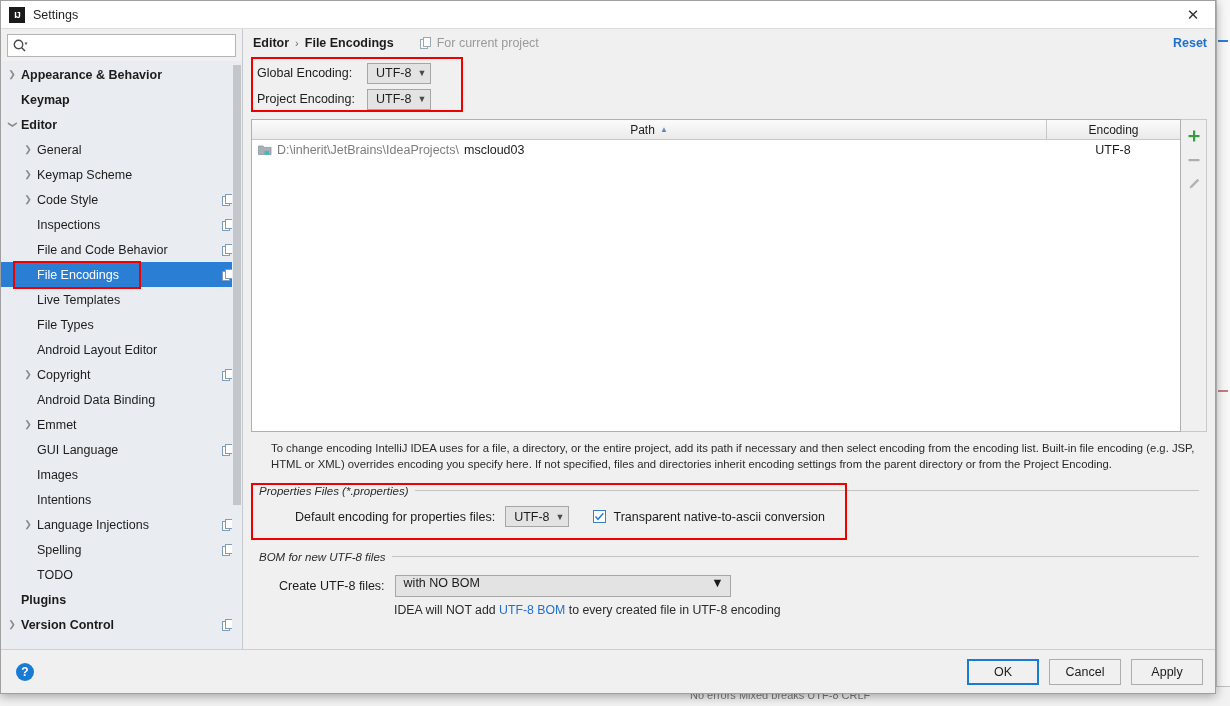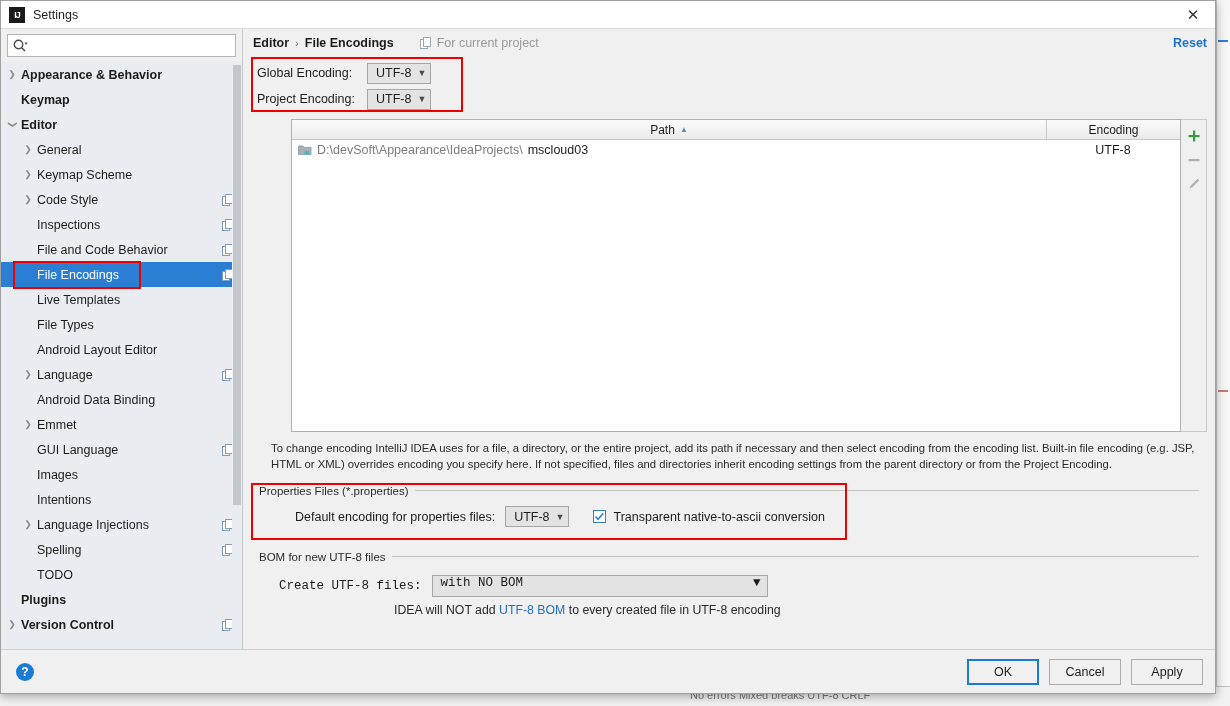--- a/index.html
+++ b/index.html
@@ -156,21 +156,21 @@
   .enc-label { width: 110px; font-size: 12.5px; color: #1c1c1c; }
   .combo {
     height: 21px; background: #e3e3e3; border: 1px solid #a6a6a6;
     display: inline-flex; align-items: center; padding: 0 4px 0 8px;
     font-size: 12.5px; color: #1c1c1c; cursor: pointer; gap: 6px;
     min-width: 62px; justify-content: space-between;
   }
   .combo .arrow { font-size: 9px; color: #4a4a4a; }
 
   
-  #table-area { display: flex; flex: 0 0 313px; margin-top: 4px; margin-left: 40px; }
+  #table-area { display: flex; flex: 0 0 313px; margin-top: 4px; }
   #table {
     flex: 1; background: #fff; border: 1px solid #b0b0b0;
     display: flex; flex-direction: column; min-width: 0; position: relative;
   }
   #table-header {
     height: 20px; display: flex; flex: 0 0 20px;
     background: linear-gradient(#fbfbfb, #eaeaea);
     border-bottom: 1px solid #c8c8c8; font-size: 12px;
   }
   .th {
@@ -209,39 +209,39 @@
   
   #props-block { position: relative; margin-top: 10px; flex: 0 0 58px; }
   #props-redbox {
     position: absolute; left: 0; top: 0; width: 596px; height: 57px;
     border: 2px solid #ee0000; pointer-events: none;
   }
   .group-title-row {
     display: flex; align-items: center; gap: 6px; padding: 0 8px;
     height: 16px;
   }
-  .group-title { font-size: 11.5px; color: #2b2b2b; white-space: nowrap; }
+  .group-title { font-size: 11.5px; color: #2b2b2b; white-space: nowrap; font-style: italic; }
   .group-rule { flex: 1; height: 1px; background: #c4c4c4; }
   .props-controls {
     display: flex; align-items: center; gap: 10px;
     padding-left: 28px; height: 36px; margin-left: 16px;
   }
   .props-label { font-size: 12.5px; color: #1c1c1c; }
   .chk-wrap { display: flex; align-items: center; gap: 7px; margin-left: 14px; }
   .chk {
     width: 13px; height: 13px; background: #fff; border: 1px solid #3a7fc4;
     display: flex; align-items: center; justify-content: center;
   }
   .chk svg { display: block; }
 
   
   #bom-block { margin-top: 8px; flex: 0 0 auto; }
   .bom-controls {
     display: flex; align-items: center; gap: 10px;
-    padding-left: 28px; height: 30px; margin-top: 6px; font-family: Liberation Mono, monospace;
+    padding-left: 28px; height: 30px; margin-top: 6px;
   }
   #bom-combo {
     width: 336px; height: 22px; background: #e3e3e3; border: 1px solid #a6a6a6;
     display: flex; padding: 0 6px 0 8px;
     font-size: 12.5px; justify-content: space-between; cursor: pointer;
   }
   #bom-note {
     padding-left: 143px; font-size: 12.3px; color: #2a2a2a; margin-top: 2px;
   }
   #bom-note .blue { color: #1f6fd0; }
@@ -364,21 +364,21 @@
             <div class="tree-item depth1">
               <span class="twisty"></span>
               <span class="label">File Types</span>
             </div>
             <div class="tree-item depth1">
               <span class="twisty"></span>
               <span class="label">Android Layout Editor</span>
             </div>
             <div class="tree-item depth1">
               <span class="twisty">❯</span>
-              <span class="label">Language</span>
+              <span class="label">Copyright</span>
               <svg class="copy-badge" viewBox="0 0 12 12">
                 <rect x="0.5" y="2.5" width="7" height="9" fill="#ffffff" stroke="#7f9dbb" stroke-width="1"></rect>
                 <rect x="3.5" y="0.5" width="7" height="9" fill="#ffffff" stroke="#7f9dbb" stroke-width="1"></rect>
               </svg>
             </div>
             <div class="tree-item depth1">
               <span class="twisty"></span>
               <span class="label">Android Data Binding</span>
             </div>
             <div class="tree-item depth1">
@@ -485,21 +485,21 @@
               <span>Encoding</span>
             </div>
           </div>
           <div id="table-body">
               <div class="trow">
                 <div class="path-cell">
                   <svg width="14" height="12" viewBox="0 0 14 12">
                     <path d="M0.5 2 L5 2 L6.2 3.4 L13 3.4 L13 10.5 L0.5 10.5 Z" fill="#a7b0b8" stroke="#8d959c" stroke-width="0.8"></path>
                     <rect x="6.5" y="7" width="4.5" height="3.5" fill="#3fb9c9"></rect>
                   </svg>
-                  <span>D:\devSoft\Appearance\IdeaProjects\</span>
+                  <span>D:\inherit\JetBrains\IdeaProjects\</span>
                   <span class="leaf">mscloud03</span>
                 </div>
                 <div class="enc-cell">UTF-8</div>
               </div>
             </div>
         </div>
         <div id="table-tools">
           <div class="tool-btn">
             <svg width="14" height="14" viewBox="0 0 14 14">
               <rect x="6" y="1.5" width="2.2" height="11" fill="#389e3d"></rect>

